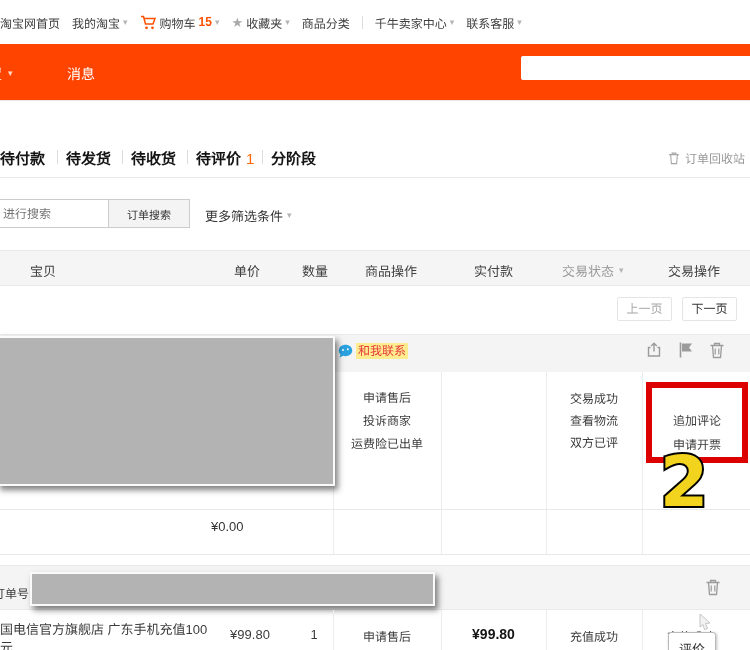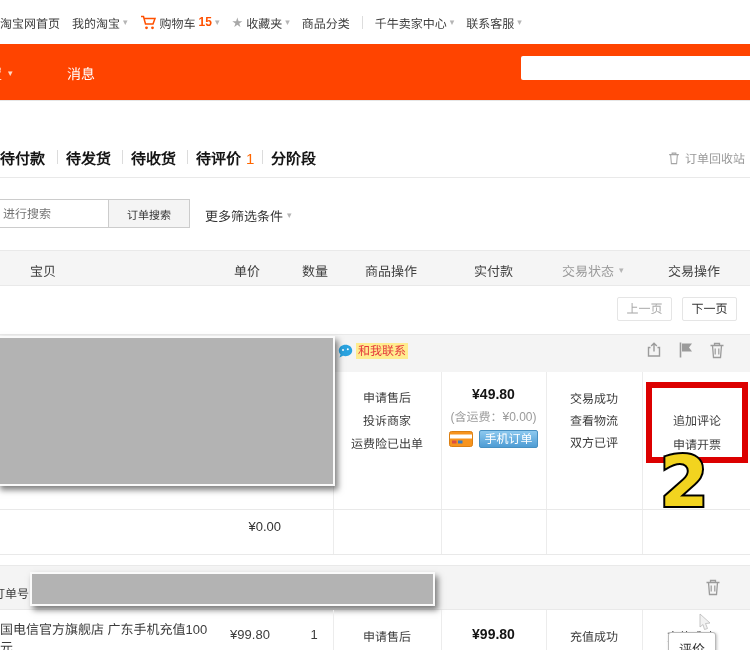--- a/index.html
+++ b/index.html
@@ -56,21 +56,21 @@
 #o1-itemops div{cursor:pointer}
 #o1-paidcell{left:441px;top:386px;width:105px}
 .paid-amt{font-size:14px;font-weight:bold;color:#141414}
 .paid-note{font-size:12px;color:#9b9b9b;margin-top:5px}
 .paid-icons{margin-top:6px;display:flex;justify-content:center;align-items:center;gap:6px}
 .mobile-badge{background:linear-gradient(#8dc9ef,#4e9cd4);border:1px solid #4790c2;border-radius:2px;color:#fff;font-size:12px;line-height:16px;padding:0 4px;cursor:pointer}
 #o1-status{left:546px;top:388px;width:96px;line-height:22px}
 #o1-redbox{position:absolute;left:646px;top:382px;width:102px;height:81px;background:#fff;border:6px solid #dc0000;text-align:center;font-size:12px;color:#3c3c3c;padding-top:21px;line-height:24px}
 #o1-redbox div{cursor:pointer}
 #o1-callout{position:absolute;left:644px;top:442px;overflow:visible}
-#o1-subprice{position:absolute;left:211px;top:519px;width:70px;text-align:right;font-size:13px;color:#333}
+#o1-subprice{position:absolute;left:211px;top:519px;width:70px;text-align:left;font-size:13px;color:#333}
 .redact{position:absolute;background:#b3b3b3;border:2px solid #fafafa;box-shadow:3px 4px 6px rgba(0,0,0,.5)}
 #redact1{left:-3px;top:336px;width:338px;height:150px}
 #redact2{left:30px;top:572px;width:405px;height:34px}
 
 
 #o2-head{position:absolute;top:565px;left:0;width:750px;height:45px;background:#f4f4f4;border-top:1px solid #e9e9e9;border-bottom:1px solid #e9e9e9}
 #o2-orderno{position:absolute;left:-7px;top:584px;font-size:12px;color:#3c3c3c}
 #o2-trash{position:absolute;left:705px;top:578px;cursor:pointer}
 #o2-title{position:absolute;left:0;top:621px;width:215px;font-size:13px;color:#3c3c3c;line-height:18px;cursor:pointer}
 #o2-price{position:absolute;left:210px;top:627px;width:80px;text-align:center;font-size:13px;color:#3c3c3c}
@@ -202,33 +202,20 @@
   <div class="vline" style="left:441px;top:372px;height:182px"></div>
   <div class="vline" style="left:546px;top:372px;height:182px"></div>
   <div class="vline" style="left:642px;top:372px;height:182px"></div>
 
   <div class="stack" id="o1-itemops">
     <div>申请售后</div>
     <div>投诉商家</div>
     <div>运费险已出单</div>
   </div>
 
-  <div class="stack" id="o1-paidcell">
-    <div class="paid-amt">¥49.80</div>
-    <div class="paid-note">(含运费：¥0.00)</div>
-    <div class="paid-icons">
-      <svg width="24" height="16" viewBox="0 0 24 16">
-          <rect x="0.5" y="0.5" width="23" height="15" rx="2" fill="#f7941e" stroke="#db7f12"></rect>
-          <rect x="1" y="3.5" width="22" height="4" fill="#fff"></rect>
-          <rect x="3" y="9.5" width="4.5" height="3" fill="#d94f43"></rect>
-          <rect x="9" y="9.5" width="4.5" height="3" fill="#3a7bbf"></rect>
-        </svg>
-      <span class="mobile-badge">手机订单</span>
-    </div>
-  </div>
 
   <div class="stack" id="o1-status">
     <div>交易成功</div>
     <div>查看物流</div>
     <div>双方已评</div>
   </div>
 
   <div id="o1-redbox">
     <div>追加评论</div>
     <div>申请开票</div>

